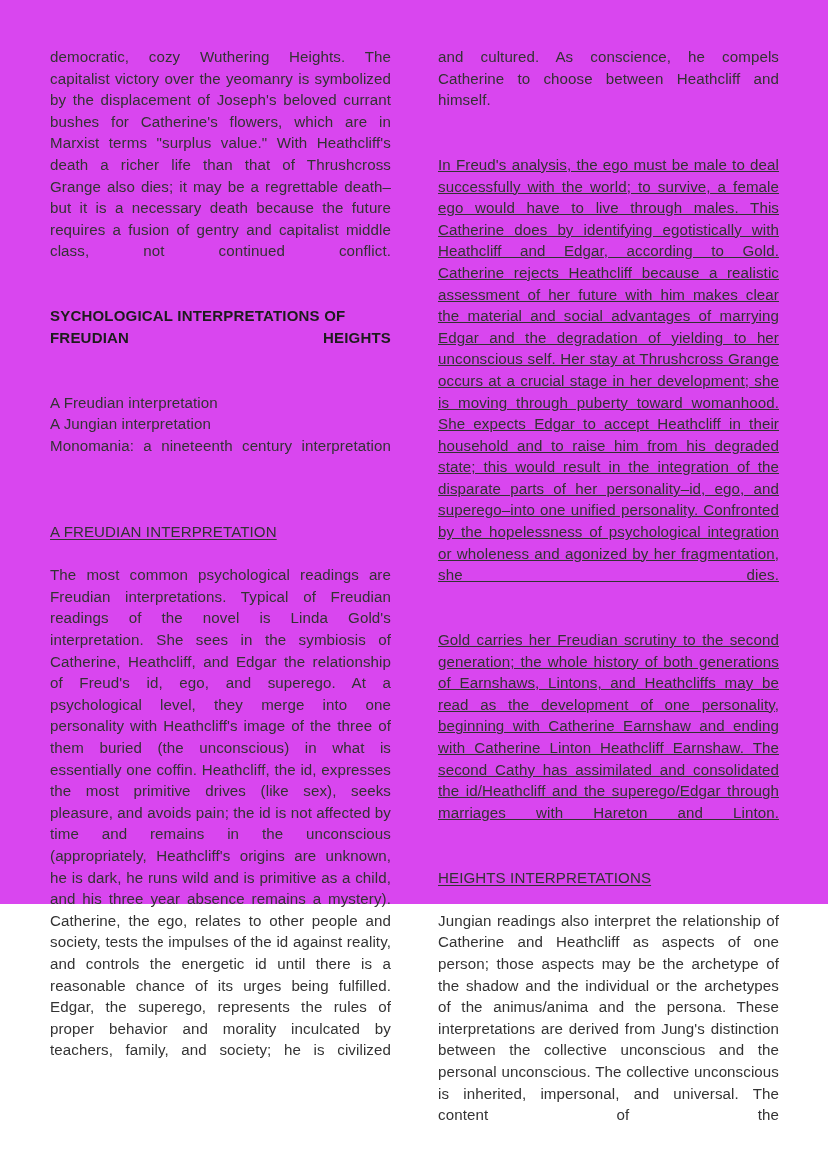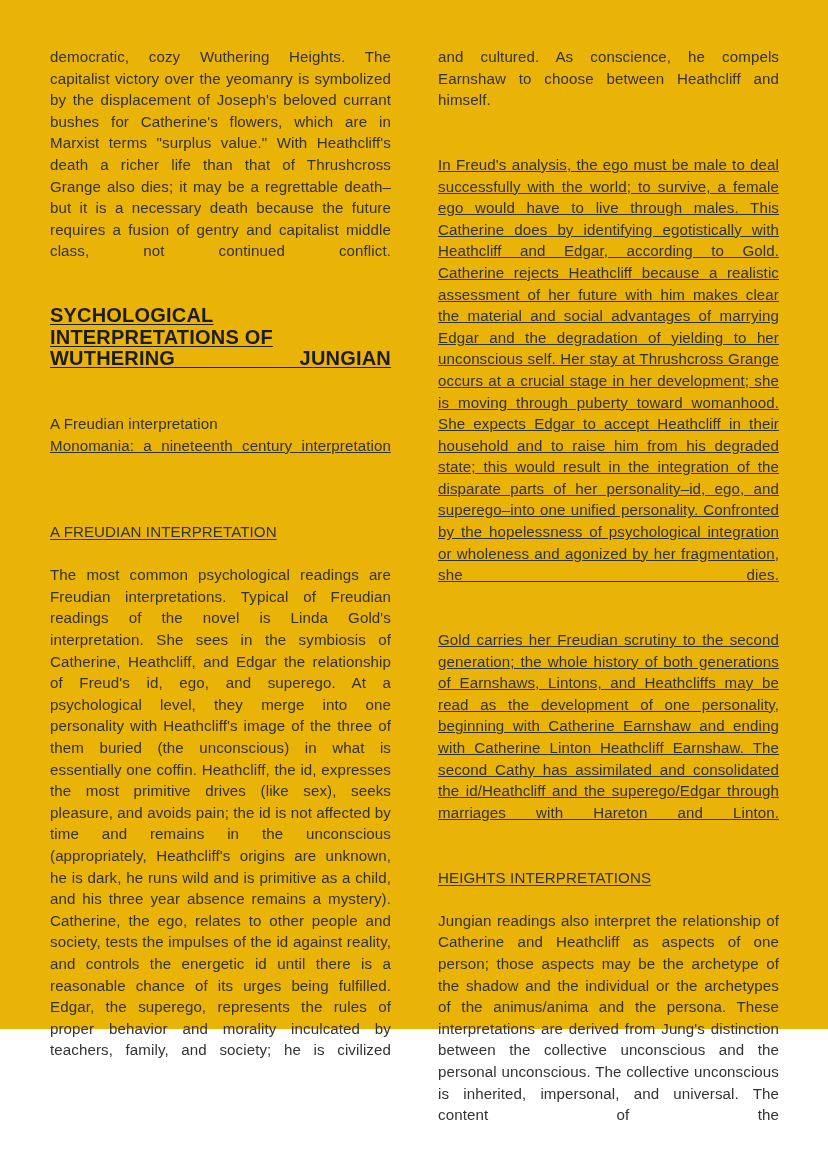--- a/index.html
+++ b/index.html
@@ -11,24 +11,24 @@
     height: 1171px;
     background: #ffffff;
     font-family: "Liberation Sans", sans-serif;
     color: #333333;
     overflow: hidden;
   }
 
   .page {
     position: relative;
     width: 828px;
-    height: 1029px;
+    height: 904px;
     box-sizing: border-box;
     padding: 46px 50px 30px 50px;
-    background: #eab308;
+    background: #d946ef;
   }
 
   .columns {
     display: flex;
     flex-direction: row;
     align-items: flex-start;
     gap: 47px;
     height: 100%;
   }
 
@@ -62,26 +62,25 @@
     display: inline-block;
     width: 100%;
   }
 
   .spacer-line {
     height: 21.6px;
   }
 
   h2.section-heading {
     margin: 0;
-    font-size: 20px;
+    font-size: 15px;
     line-height: 21.6px;
     font-weight: bold;
     text-align: justify;
     text-justify: inter-word;
-    text-decoration: underline;
     text-underline-offset: 2px;
     text-decoration-thickness: 1px;
     color: #1c1c1c;
     letter-spacing: 0.2px;
   }
   h2.section-heading::after {
     content: "";
     display: inline-block;
     width: 100%;
   }
@@ -110,21 +109,20 @@
   .list-lines .list-line {
     font-size: 15.1px;
     line-height: 21.6px;
     text-align: left;
     color: #333333;
     letter-spacing: 0.1px;
   }
   .list-lines .list-line.wrapped {
     text-align: justify;
     text-justify: inter-word;
-    text-decoration: underline;
   }
   .list-lines .list-line.wrapped::after {
     content: "";
     display: inline-block;
     width: 100%;
   }
 </style>
 </head>
 <body>
 
@@ -132,46 +130,47 @@
   <div class="columns">
 
     <div class="column">
 
       <p class="body-text">democratic, cozy Wuthering Heights. The capitalist victory over the yeomanry is symbolized by the displacement of Joseph's beloved currant bushes for Catherine's flowers, which are in Marxist terms "surplus value." With Heathcliff's death a richer life than that of Thrushcross Grange also dies; it may be a regrettable death–but it is a necessary death because the future requires a fusion of gentry and capitalist middle class, not continued conflict.</p>
 
       <div class="spacer-line"></div>
 
       <h2 class="section-heading">
         <span class="heading-line-justified">SYCHOLOGICAL INTERPRETATIONS OF</span>
-        <span class="heading-line">WUTHERING JUNGIAN</span>
+        <span class="heading-line">FREUDIAN HEIGHTS</span>
       </h2>
 
       <div class="spacer-line"></div>
 
       <div class="list-lines">
         <div class="list-line">A Freudian interpretation</div>
+        <div class="list-line">A Jungian interpretation</div>
         <div class="list-line wrapped">Monomania: a nineteenth century interpretation</div>
       </div>
 
       <div class="spacer-line"></div>
       <div class="spacer-line"></div>
 
       <h3 class="sub-heading">
         <span class="underlined">A FREUDIAN INTERPRETATION</span>
       </h3>
 
       <div class="spacer-line"></div>
 
       <p class="body-text">The most common psychological readings are Freudian interpretations. Typical of Freudian readings of the novel is Linda Gold's interpretation. She sees in the symbiosis of Catherine, Heathcliff, and Edgar the relationship of Freud's id, ego, and superego. At a psychological level, they merge into one personality with Heathcliff's image of the three of them buried (the unconscious) in what is essentially one coffin. Heathcliff, the id, expresses the most primitive drives (like sex), seeks pleasure, and avoids pain; the id is not affected by time and remains in the unconscious (appropriately, Heathcliff's origins are unknown, he is dark, he runs wild and is primitive as a child, and his three year absence remains a mystery). Catherine, the ego, relates to other people and society, tests the impulses of the id against reality, and controls the energetic id until there is a reasonable chance of its urges being fulfilled. Edgar, the superego, represents the rules of proper behavior and morality inculcated by teachers, family, and society; he is civilized</p>
 
     </div>
 
     <div class="column">
 
-      <p class="body-text">and cultured. As conscience, he compels Earnshaw to choose between Heathcliff and himself.</p>
+      <p class="body-text">and cultured. As conscience, he compels Catherine to choose between Heathcliff and himself.</p>
 
       <p class="body-text">In Freud's analysis, the ego must be male to deal successfully with the world; to survive, a female ego would have to live through males. This Catherine does by identifying egotistically with Heathcliff and Edgar, according to Gold. Catherine rejects Heathcliff because a realistic assessment of her future with him makes clear the material and social advantages of marrying Edgar and the degradation of yielding to her unconscious self. Her stay at Thrushcross Grange occurs at a crucial stage in her development; she is moving through puberty toward womanhood. She expects Edgar to accept Heathcliff in their household and to raise him from his degraded state; this would result in the integration of the disparate parts of her personality–id, ego, and superego–into one unified personality. Confronted by the hopelessness of psychological integration or wholeness and agonized by her fragmentation, she dies.</p>
 
       <p class="body-text">Gold carries her Freudian scrutiny to the second generation; the whole history of both generations of Earnshaws, Lintons, and Heathcliffs may be read as the development of one personality, beginning with Catherine Earnshaw and ending with Catherine Linton Heathcliff Earnshaw. The second Cathy has assimilated and consolidated the id/Heathcliff and the superego/Edgar through marriages with Hareton and Linton.</p>
 
       <div class="spacer-line"></div>
 
       <h3 class="sub-heading">
         <span class="underlined">HEIGHTS INTERPRETATIONS</span>
       </h3>

